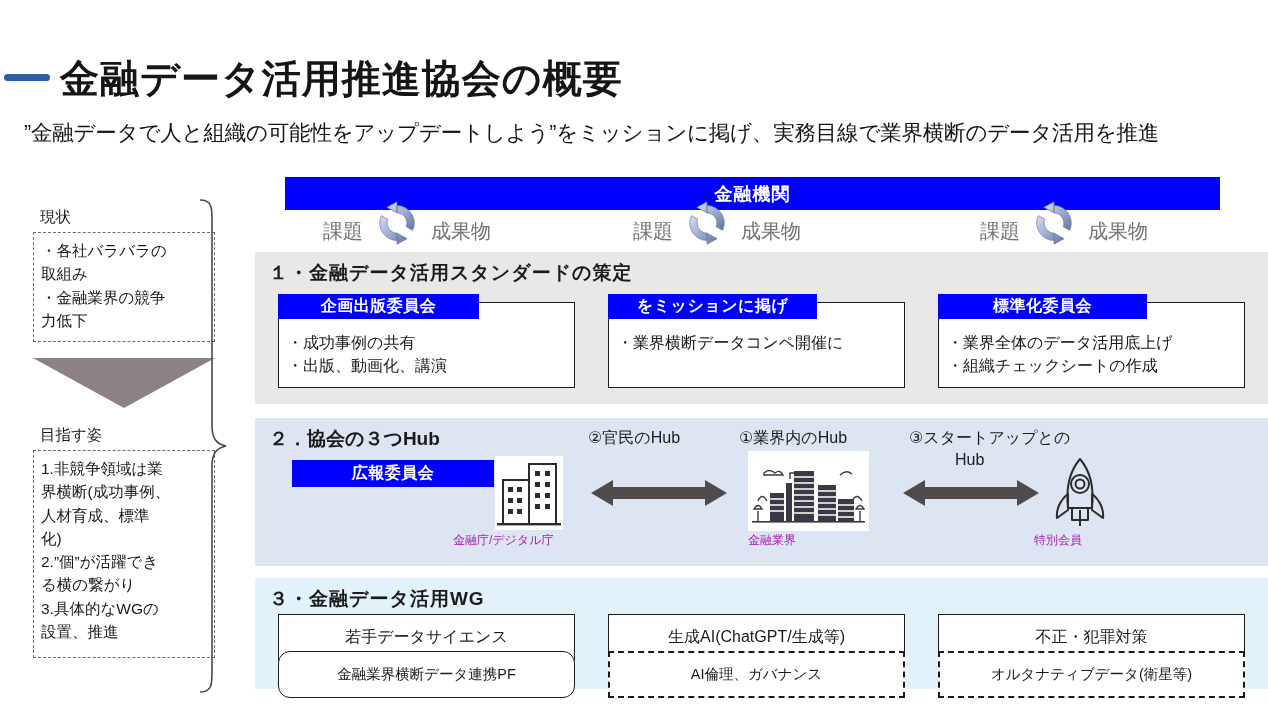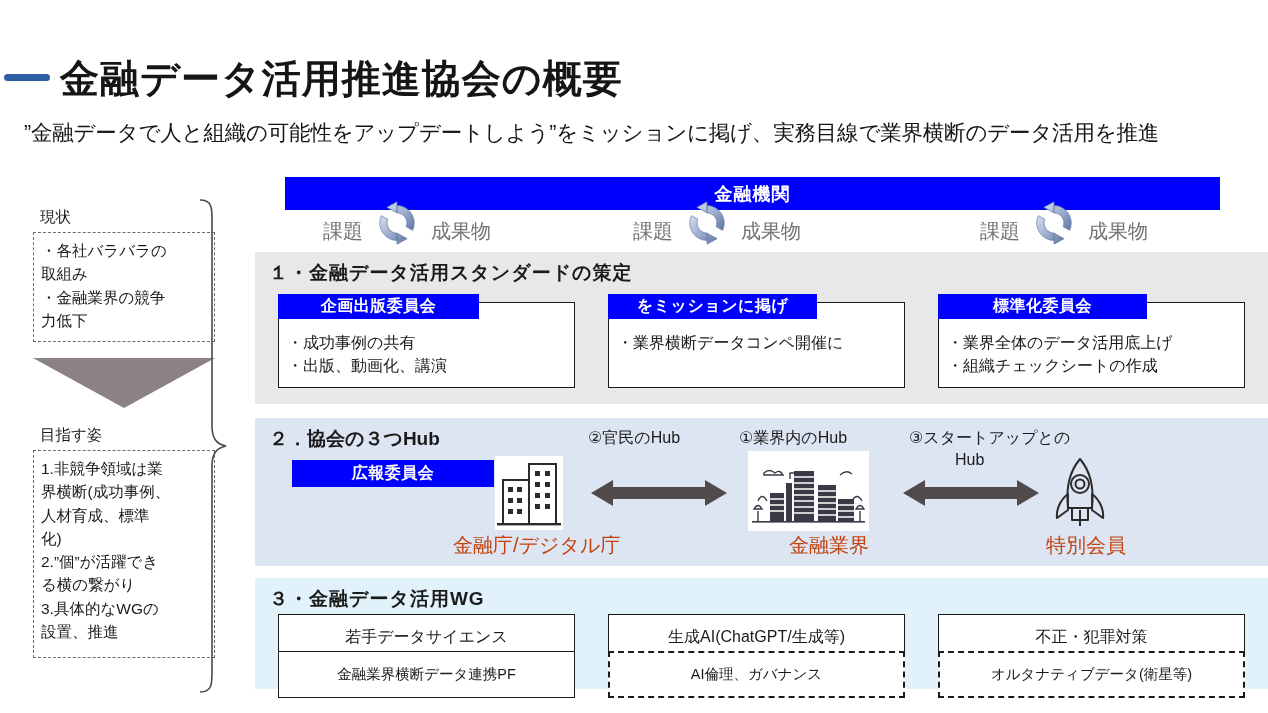--- a/index.html
+++ b/index.html
@@ -99,21 +99,21 @@
     position:absolute;left:37px;top:42px;width:202px;height:27px;
     background:#0000ff;color:#ffffff;font-size:16px;font-weight:bold;
     display:flex;align-items:center;justify-content:center;letter-spacing:.5px;
   }
   .hub-label{
     position:absolute;font-size:16px;color:#1a1a1a;text-align:center;
     line-height:1.25;white-space:nowrap;
   }
   .icon-box{position:absolute;background:#ffffff;}
   .icon-caption{
-    position:absolute;font-size:20px;color:#c2410c;text-align:right;white-space:nowrap;
+    position:absolute;font-size:12px;color:#a21caf;text-align:left;white-space:nowrap;
   }
   .dbl-arrow{position:absolute;}
 
   
   .wg{
     position:absolute;height:47px;background:#ffffff;box-sizing:border-box;
     display:flex;align-items:center;justify-content:center;
     font-size:16px;color:#1a1a1a;
   }
   .wg.solid{border:1.6px solid #1a1a1a;}
@@ -316,18 +316,18 @@
     <div class="icon-caption" style="left:779px;top:114px;width:92px;">特別会員</div>
   </div>
 
   <div class="panel" id="panel3">
     <div class="panel-title">３・金融データ活用WG</div>
 
     <div class="wg solid" style="left:23px;top:36px;width:297px;">若手データサイエンス</div>
     <div class="wg solid" style="left:353px;top:36px;width:297px;">生成AI(ChatGPT/生成等)</div>
     <div class="wg solid" style="left:683px;top:36px;width:307px;">不正・犯罪対策</div>
 
-    <div class="wg solid small" style="left:23px;top:73px;width:297px;">金融業界横断データ連携PF</div>
+    <div class="wg solid small" style="left:23px;top:73px;width:297px;border-radius:12px;">金融業界横断データ連携PF</div>
     <div class="wg dashed small" style="left:353px;top:73px;width:297px;">AI倫理、ガバナンス</div>
     <div class="wg dashed small" style="left:683px;top:73px;width:307px;">オルタナティブデータ(衛星等)</div>
   </div>
 
 </div>
 
 </body></html>

